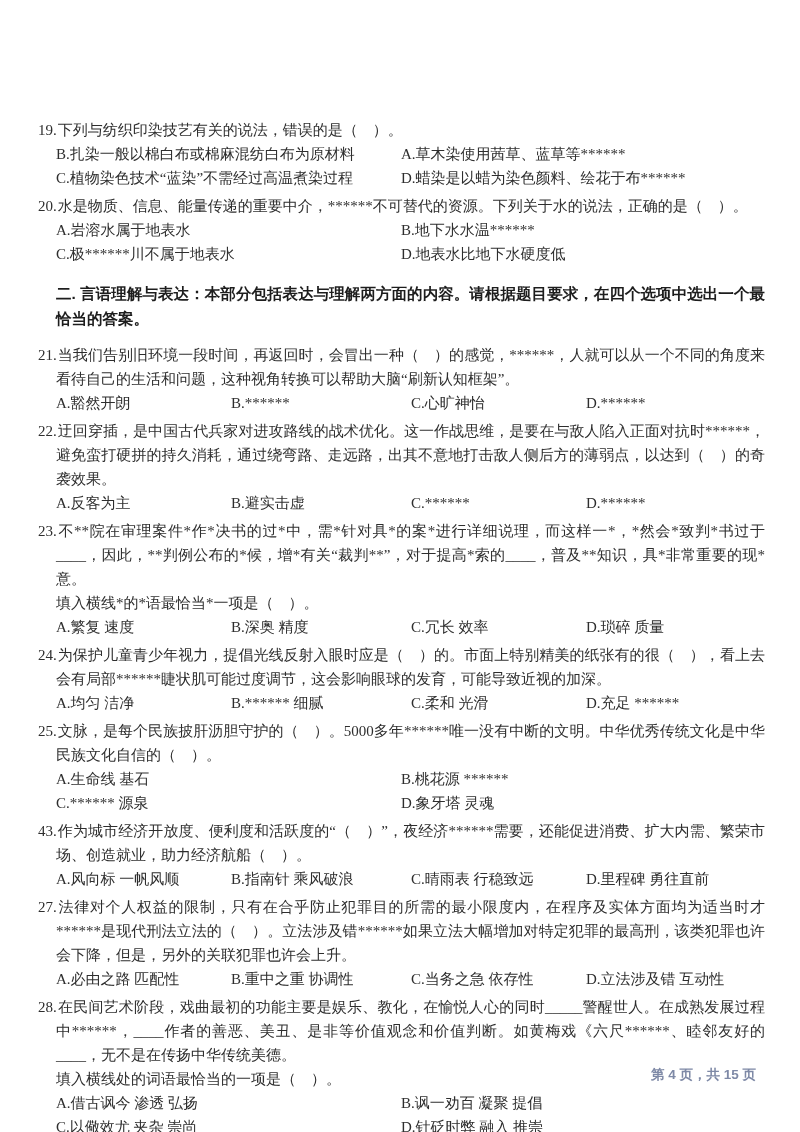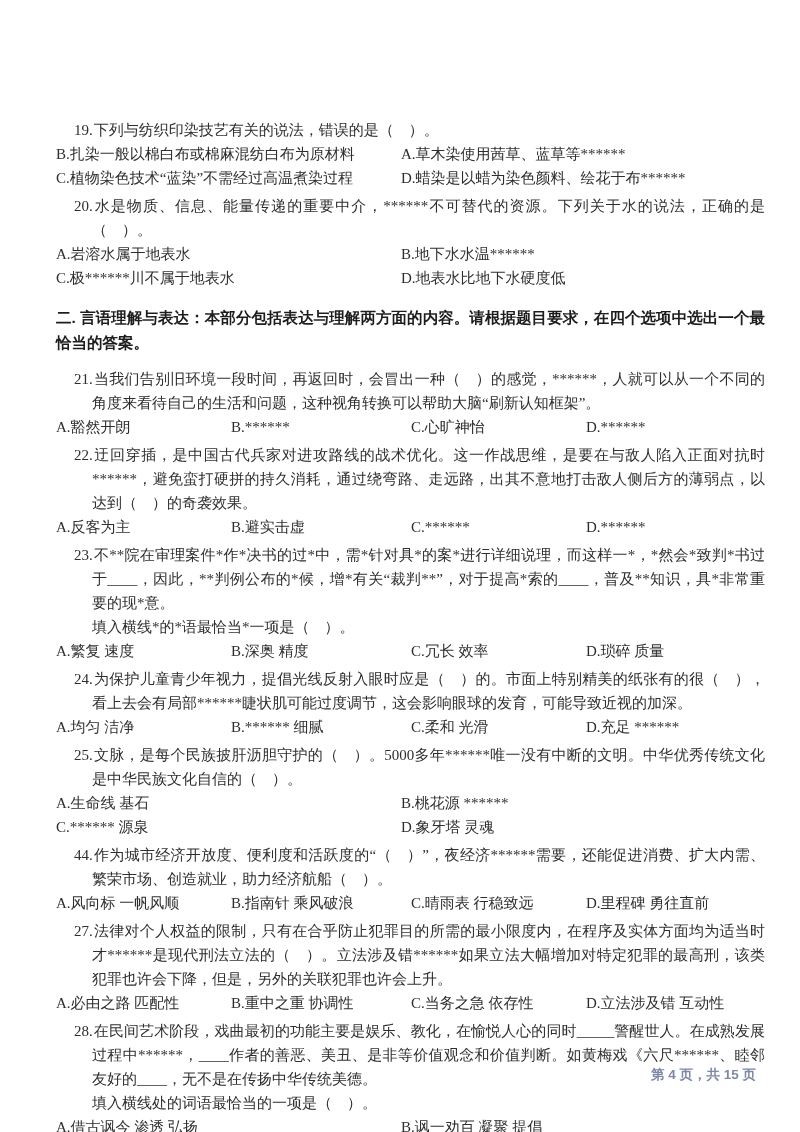--- a/index.html
+++ b/index.html
@@ -21,21 +21,20 @@
     left: 38px;
     top: 118px;
     width: 727px;
     font-size: 15px;
     line-height: 24px;
     text-align: justify;
   }
   .question { margin-bottom: 4px; }
   .q-para {
     padding-left: 18px;
-    margin-left: 36px;
   }
   .q-para.q-first {
     text-indent: -18px;
   }
   .q-num { padding-right: 1px; }
   .options {
     padding-left: 18px;
     display: grid;
   }
   .options.cols-4 { grid-template-columns: 175px 180px 175px 1fr; }
@@ -126,21 +125,21 @@
       <div class="question">
         <div class="q-para q-first"><span class="q-num">25.</span>文脉，是每个民族披肝沥胆守护的（　）。5000多年******唯一没有中断的文明。中华优秀传统文化是中华民族文化自信的（　）。</div>
         <div class="options cols-2">
           <div class="option">A.生命线 基石</div>
           <div class="option">B.桃花源 ******</div>
           <div class="option">C.****** 源泉</div>
           <div class="option">D.象牙塔 灵魂</div>
         </div>
       </div>
       <div class="question">
-        <div class="q-para q-first"><span class="q-num">44.</span>作为城市经济开放度、便利度和活跃度的“（　）”，夜经济******需要，还能促进消费、扩大内需、繁荣市场、创造就业，助力经济航船（　）。</div>
+        <div class="q-para q-first"><span class="q-num">43.</span>作为城市经济开放度、便利度和活跃度的“（　）”，夜经济******需要，还能促进消费、扩大内需、繁荣市场、创造就业，助力经济航船（　）。</div>
         <div class="options cols-4">
           <div class="option">A.风向标 一帆风顺</div>
           <div class="option">B.指南针 乘风破浪</div>
           <div class="option">C.晴雨表 行稳致远</div>
           <div class="option">D.里程碑 勇往直前</div>
         </div>
       </div>
       <div class="question">
         <div class="q-para q-first"><span class="q-num">27.</span>法律对个人权益的限制，只有在合乎防止犯罪目的所需的最小限度内，在程序及实体方面均为适当时才******是现代刑法立法的（　）。立法涉及错******如果立法大幅增加对特定犯罪的最高刑，该类犯罪也许会下降，但是，另外的关联犯罪也许会上升。</div>
         <div class="options cols-4">

